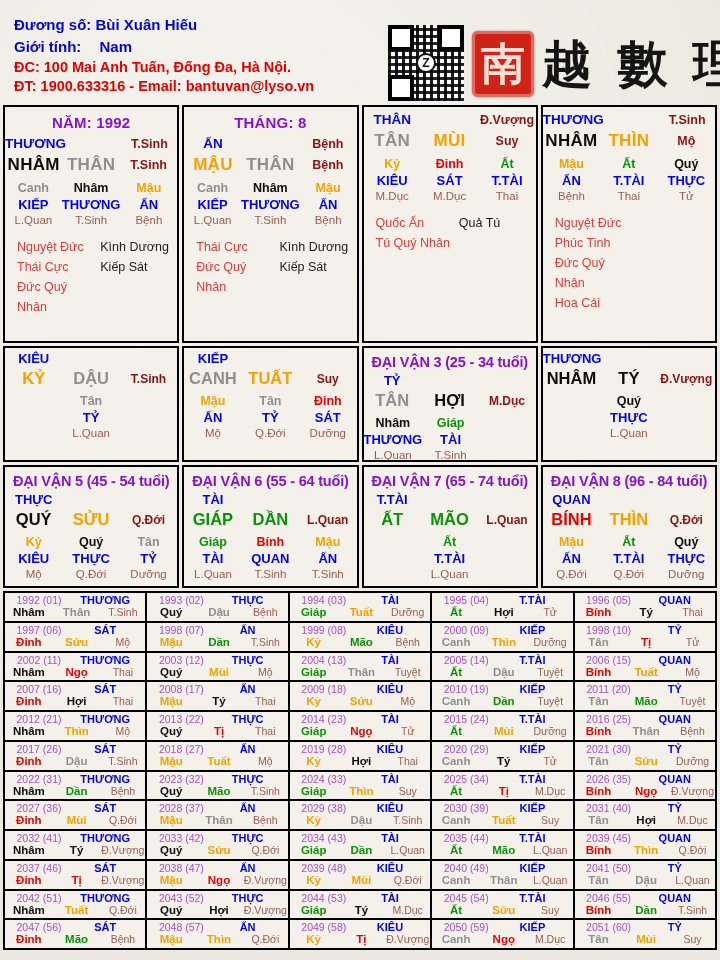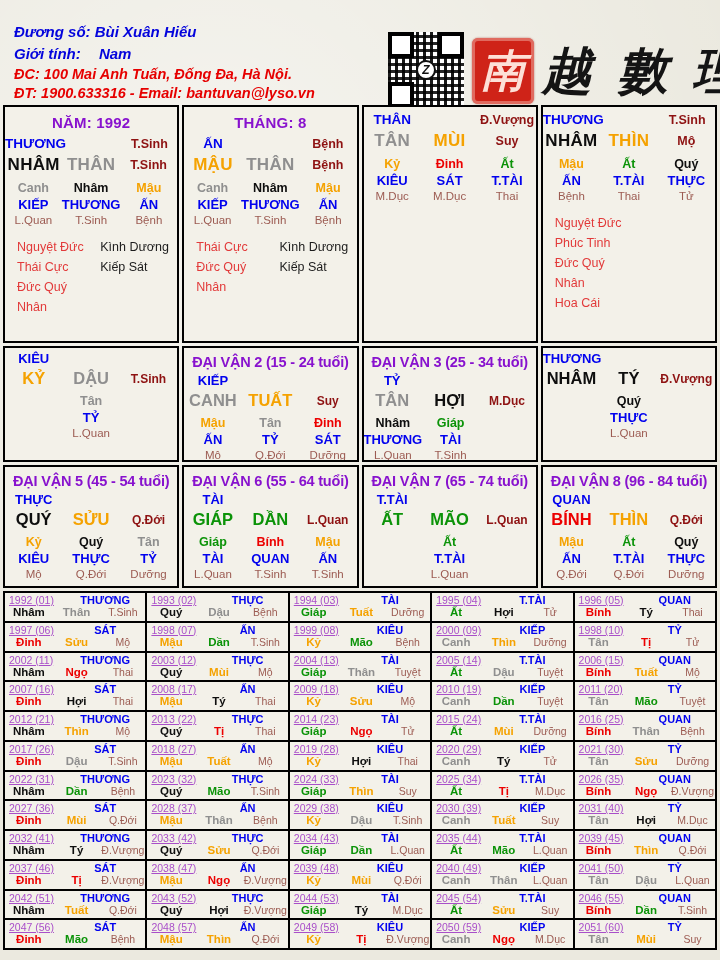--- a/index.html
+++ b/index.html
@@ -3,21 +3,21 @@
 <meta charset="utf-8">
 <style>
   html,body{margin:0;padding:0;}
   body{width:720px;height:960px;background:#EBE9DF;font-family:"Liberation Sans",sans-serif;
        -webkit-font-smoothing:antialiased;}
   .page{position:relative;width:720px;height:960px;overflow:hidden;
         background:
           radial-gradient(circle at 30% 20%, rgba(255,255,255,.5), rgba(255,255,255,0) 60%),
           #EBE9DF;}
   
-  #header{position:absolute;left:0;top:16px;width:666px;height:104px;font-style:italic;}
+  #header{position:absolute;left:0;top:9px;width:666px;height:104px;}
   #header-info{position:absolute;left:14px;top:5px;}
   .h-blue{color:#0404DC;font-weight:bold;font-size:15px;line-height:22px;white-space:nowrap;}
   .h-red{color:#E60000;font-weight:bold;font-size:14.5px;line-height:19px;white-space:nowrap;}
   .h-gap{display:inline-block;width:14px;}
   #qr{position:absolute;left:388px;top:16px;width:76px;height:76px;background:#fff;
       background-image:
         repeating-linear-gradient(0deg,rgba(0,0,0,.85) 0 3px,transparent 3px 7px),
         repeating-linear-gradient(90deg,#1a1a1a 0 3px,#fff 3px 7px);}
   .qr-f{position:absolute;width:18px;height:18px;border:4px solid #000;background:#fff;box-sizing:content-box;}
   .qr-f.tl{left:0;top:0}.qr-f.tr{right:0;top:0}.qr-f.bl{left:0;bottom:0}
@@ -58,21 +58,21 @@
   .dv-star{font-weight:bold;font-size:13px;margin-top:3px;}
   .dv-main{margin-top:3px;}
   .dv-main .big{font-size:16.5px;font-weight:bold;}
   .dv-main .mstage{font-size:12px;font-weight:bold;}
   
   #years{position:absolute;left:3px;top:591px;width:714px;height:359px;background:#000;
          display:grid;grid-template-columns:repeat(5,1fr);grid-auto-rows:1fr;gap:2px;
          padding:2px;box-sizing:border-box;}
   .ycell{background:#F3F1E9;overflow:hidden;}
   .yl1{display:flex;align-items:center;padding:1px 4px 0 4px;}
-  .ylabel{flex:0 0 60px;font-size:10.5px;text-align:left;white-space:nowrap;text-decoration:underline;}
+  .ylabel{flex:0 0 60px;font-size:10.5px;text-align:center;white-space:nowrap;}
   .ystar{flex:1;text-align:center;font-size:11px;font-weight:bold;}
   .yl2{display:grid;grid-template-columns:34% 34% 32%;text-align:center;}
   .ystem,.ybranch{font-size:11.5px;font-weight:bold;}
   .ystage{font-size:10.5px;}
 </style>
 </head>
 <body>
 
 <div class="page">
 
@@ -201,20 +201,26 @@
             <div class="hstem" style="color: rgb(236, 0, 0);">Đinh</div>
             <div class="hstar" style="color: rgb(2, 2, 238);">SÁT</div>
             <div class="hstage" style="color: rgb(156, 91, 82);">M.Dục</div>
           </div>
           <div class="hcol">
             <div class="hstem" style="color: rgb(11, 147, 8);">Ất</div>
             <div class="hstar" style="color: rgb(2, 2, 238);">T.TÀI</div>
             <div class="hstage" style="color: rgb(156, 91, 82);">Thai</div>
           </div>
         </div>
+        <div class="p-stars">
+          <div class="sred" style="color: rgb(226, 58, 58);">Quốc Ấn</div>
+          <div class="sblack" style="color: rgb(28, 28, 28);">Quả Tú</div>
+          <div class="sred" style="color: rgb(226, 58, 58);">Tú Quý Nhân</div>
+          <div class="sblack" style="color: rgb(28, 28, 28);"></div>
+        </div>
       </div>
       <div class="box pillar">
         <div class="p-toprow grid3">
           <span class="st" style="color: rgb(2, 2, 238);">THƯƠNG</span>
           <span></span>
           <span class="sg" style="color: rgb(142, 18, 18);">T.Sinh</span>
         </div>
         <div class="p-main grid3">
           <span class="big" style="color: rgb(14, 14, 14);">NHÂM</span>
           <span class="big" style="color: rgb(245, 162, 1);">THÌN</span>
@@ -261,21 +267,20 @@
         </div>
         <div class="p-hidden grid3">
           <div class="hcol" style="grid-column: 2;">
             <div class="hstem" style="color: rgb(143, 143, 143);">Tân</div>
             <div class="hstar" style="color: rgb(2, 2, 238);">TỶ</div>
             <div class="hstage" style="color: rgb(156, 91, 82);">L.Quan</div>
           </div>
         </div>
       </div>
       <div class="box dv">
-        <div class="dv-title" style="color: rgb(136, 18, 206);">ĐẠI VẬN 2 (15 - 24 tuổi)</div>
         <div class="dv-star grid3">
           <span style="color: rgb(2, 2, 238);">KIẾP</span>
         </div>
         <div class="dv-main grid3">
           <span class="big" style="color: rgb(143, 143, 143);">CANH</span>
           <span class="big" style="color: rgb(245, 162, 1);">TUẤT</span>
           <span class="mstage" style="color: rgb(142, 18, 18);">Suy</span>
         </div>
         <div class="p-hidden grid3">
           <div class="hcol">

